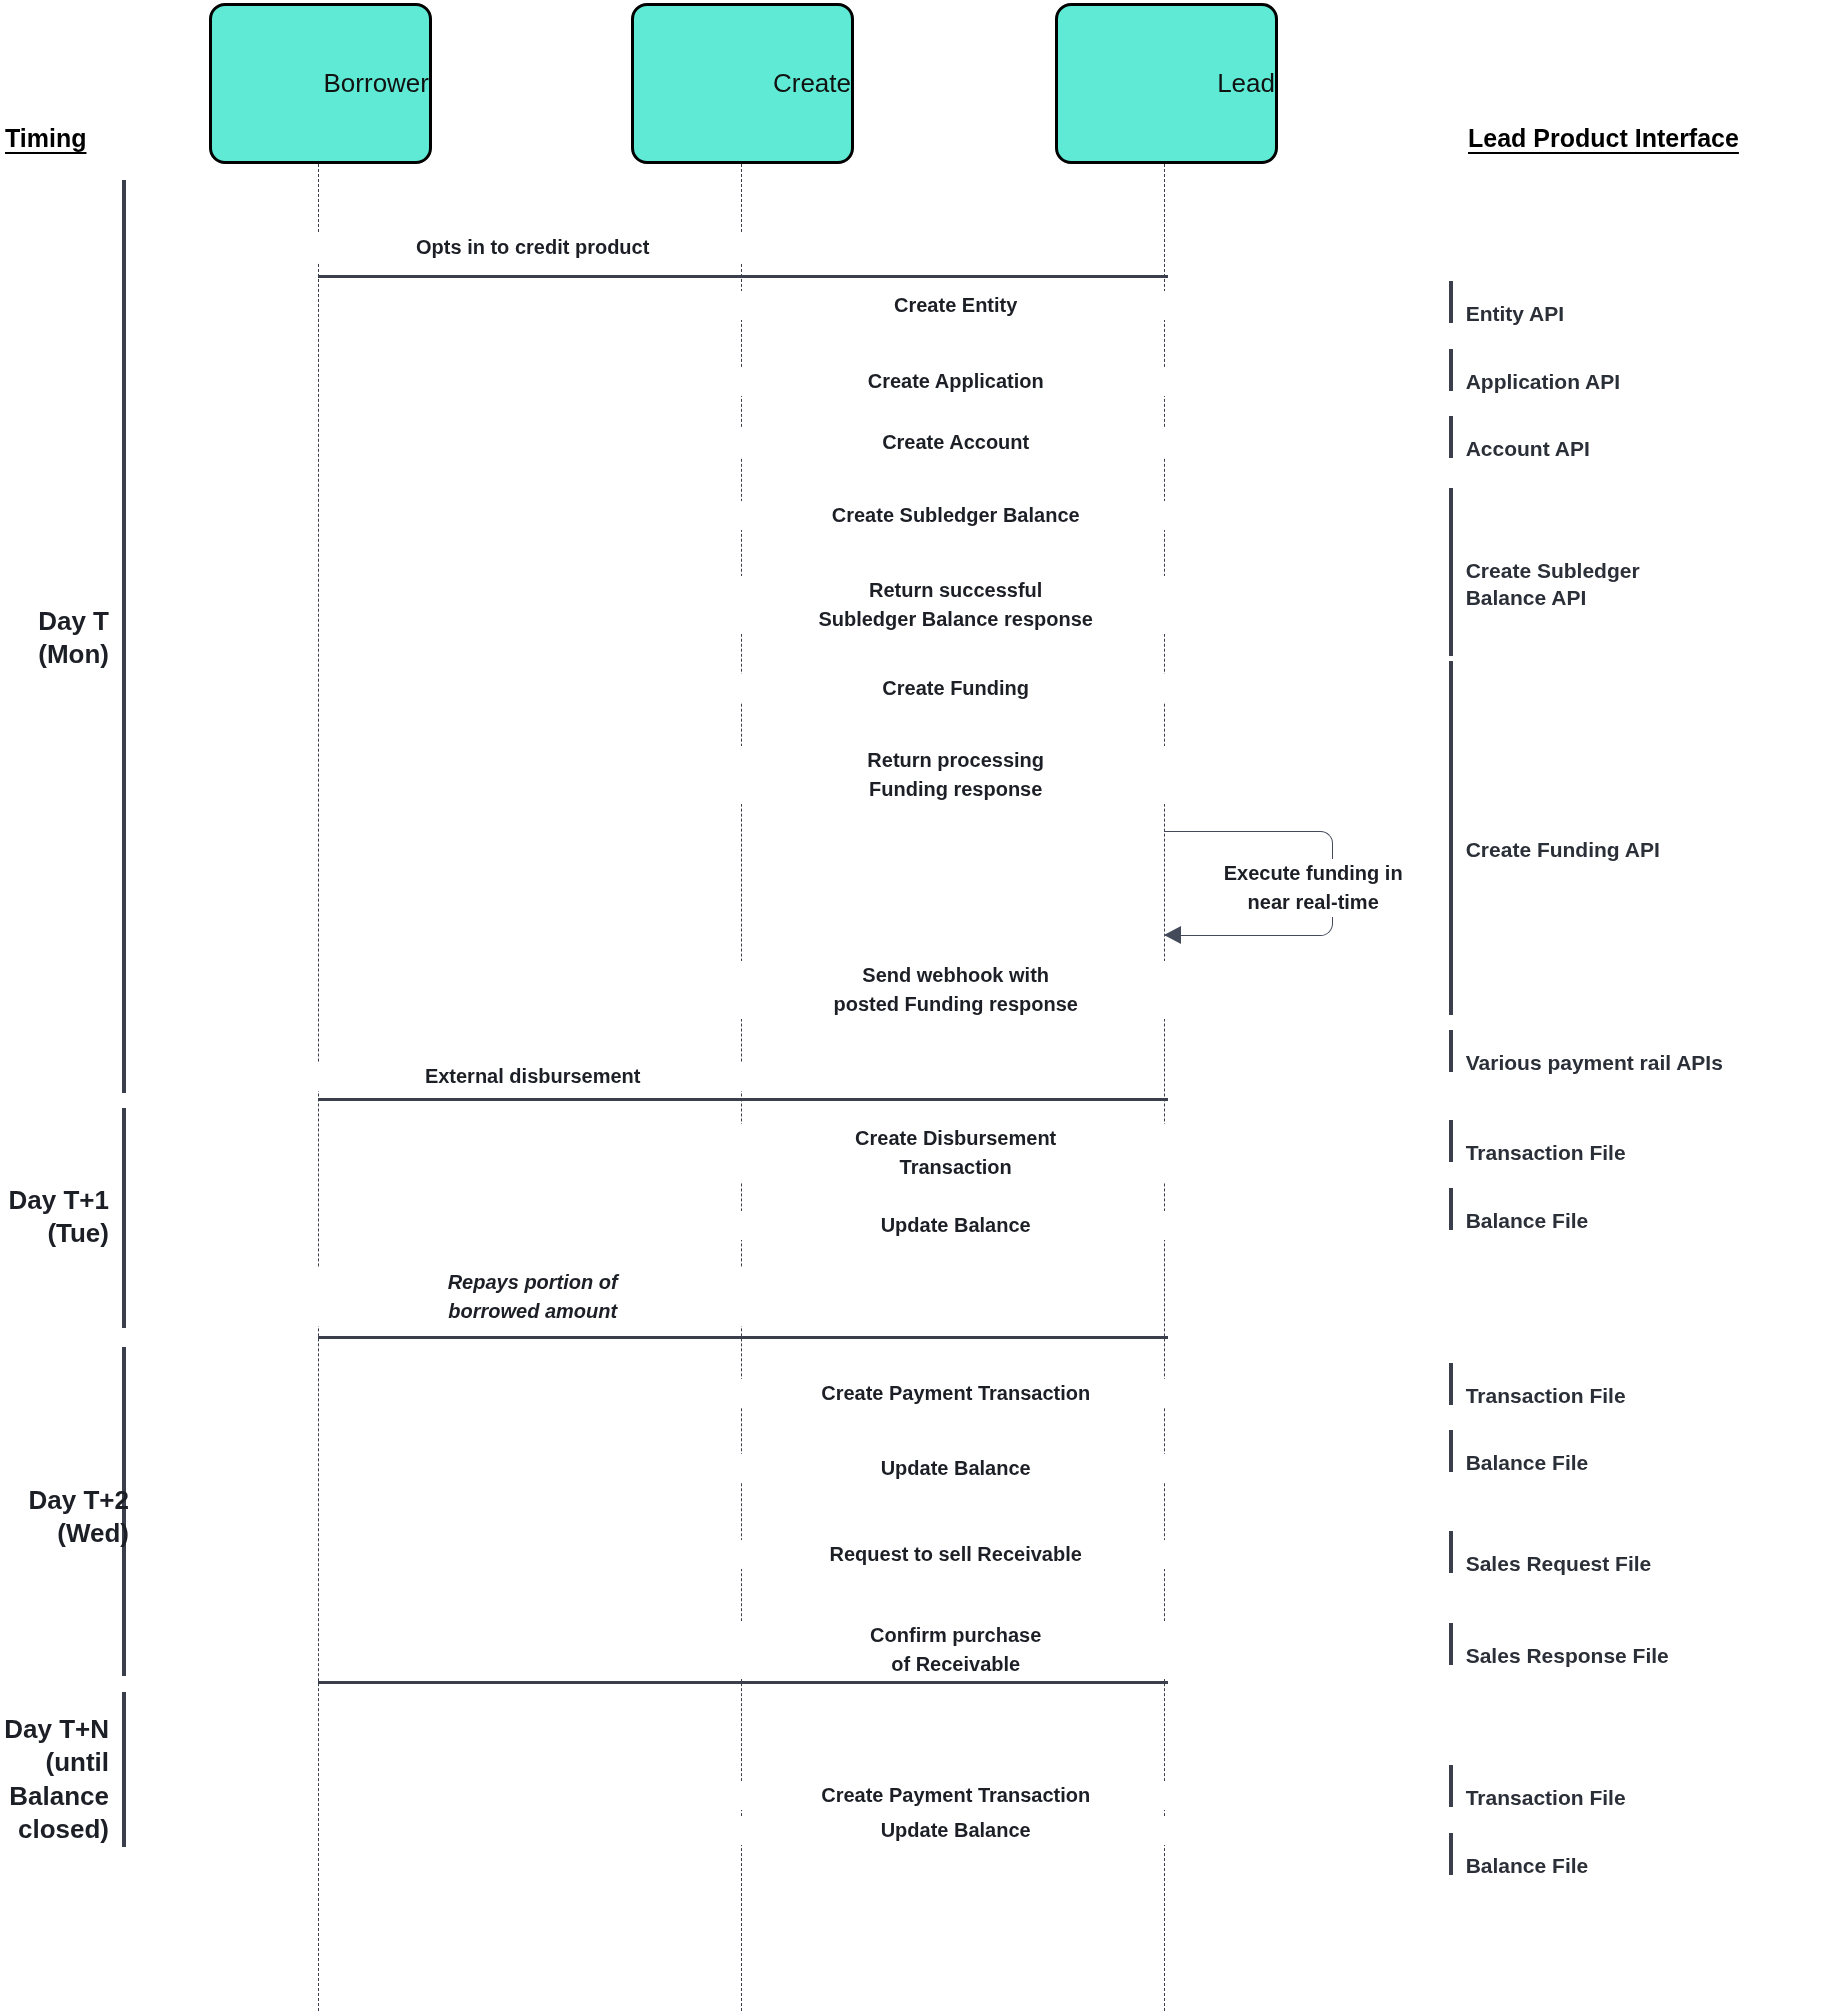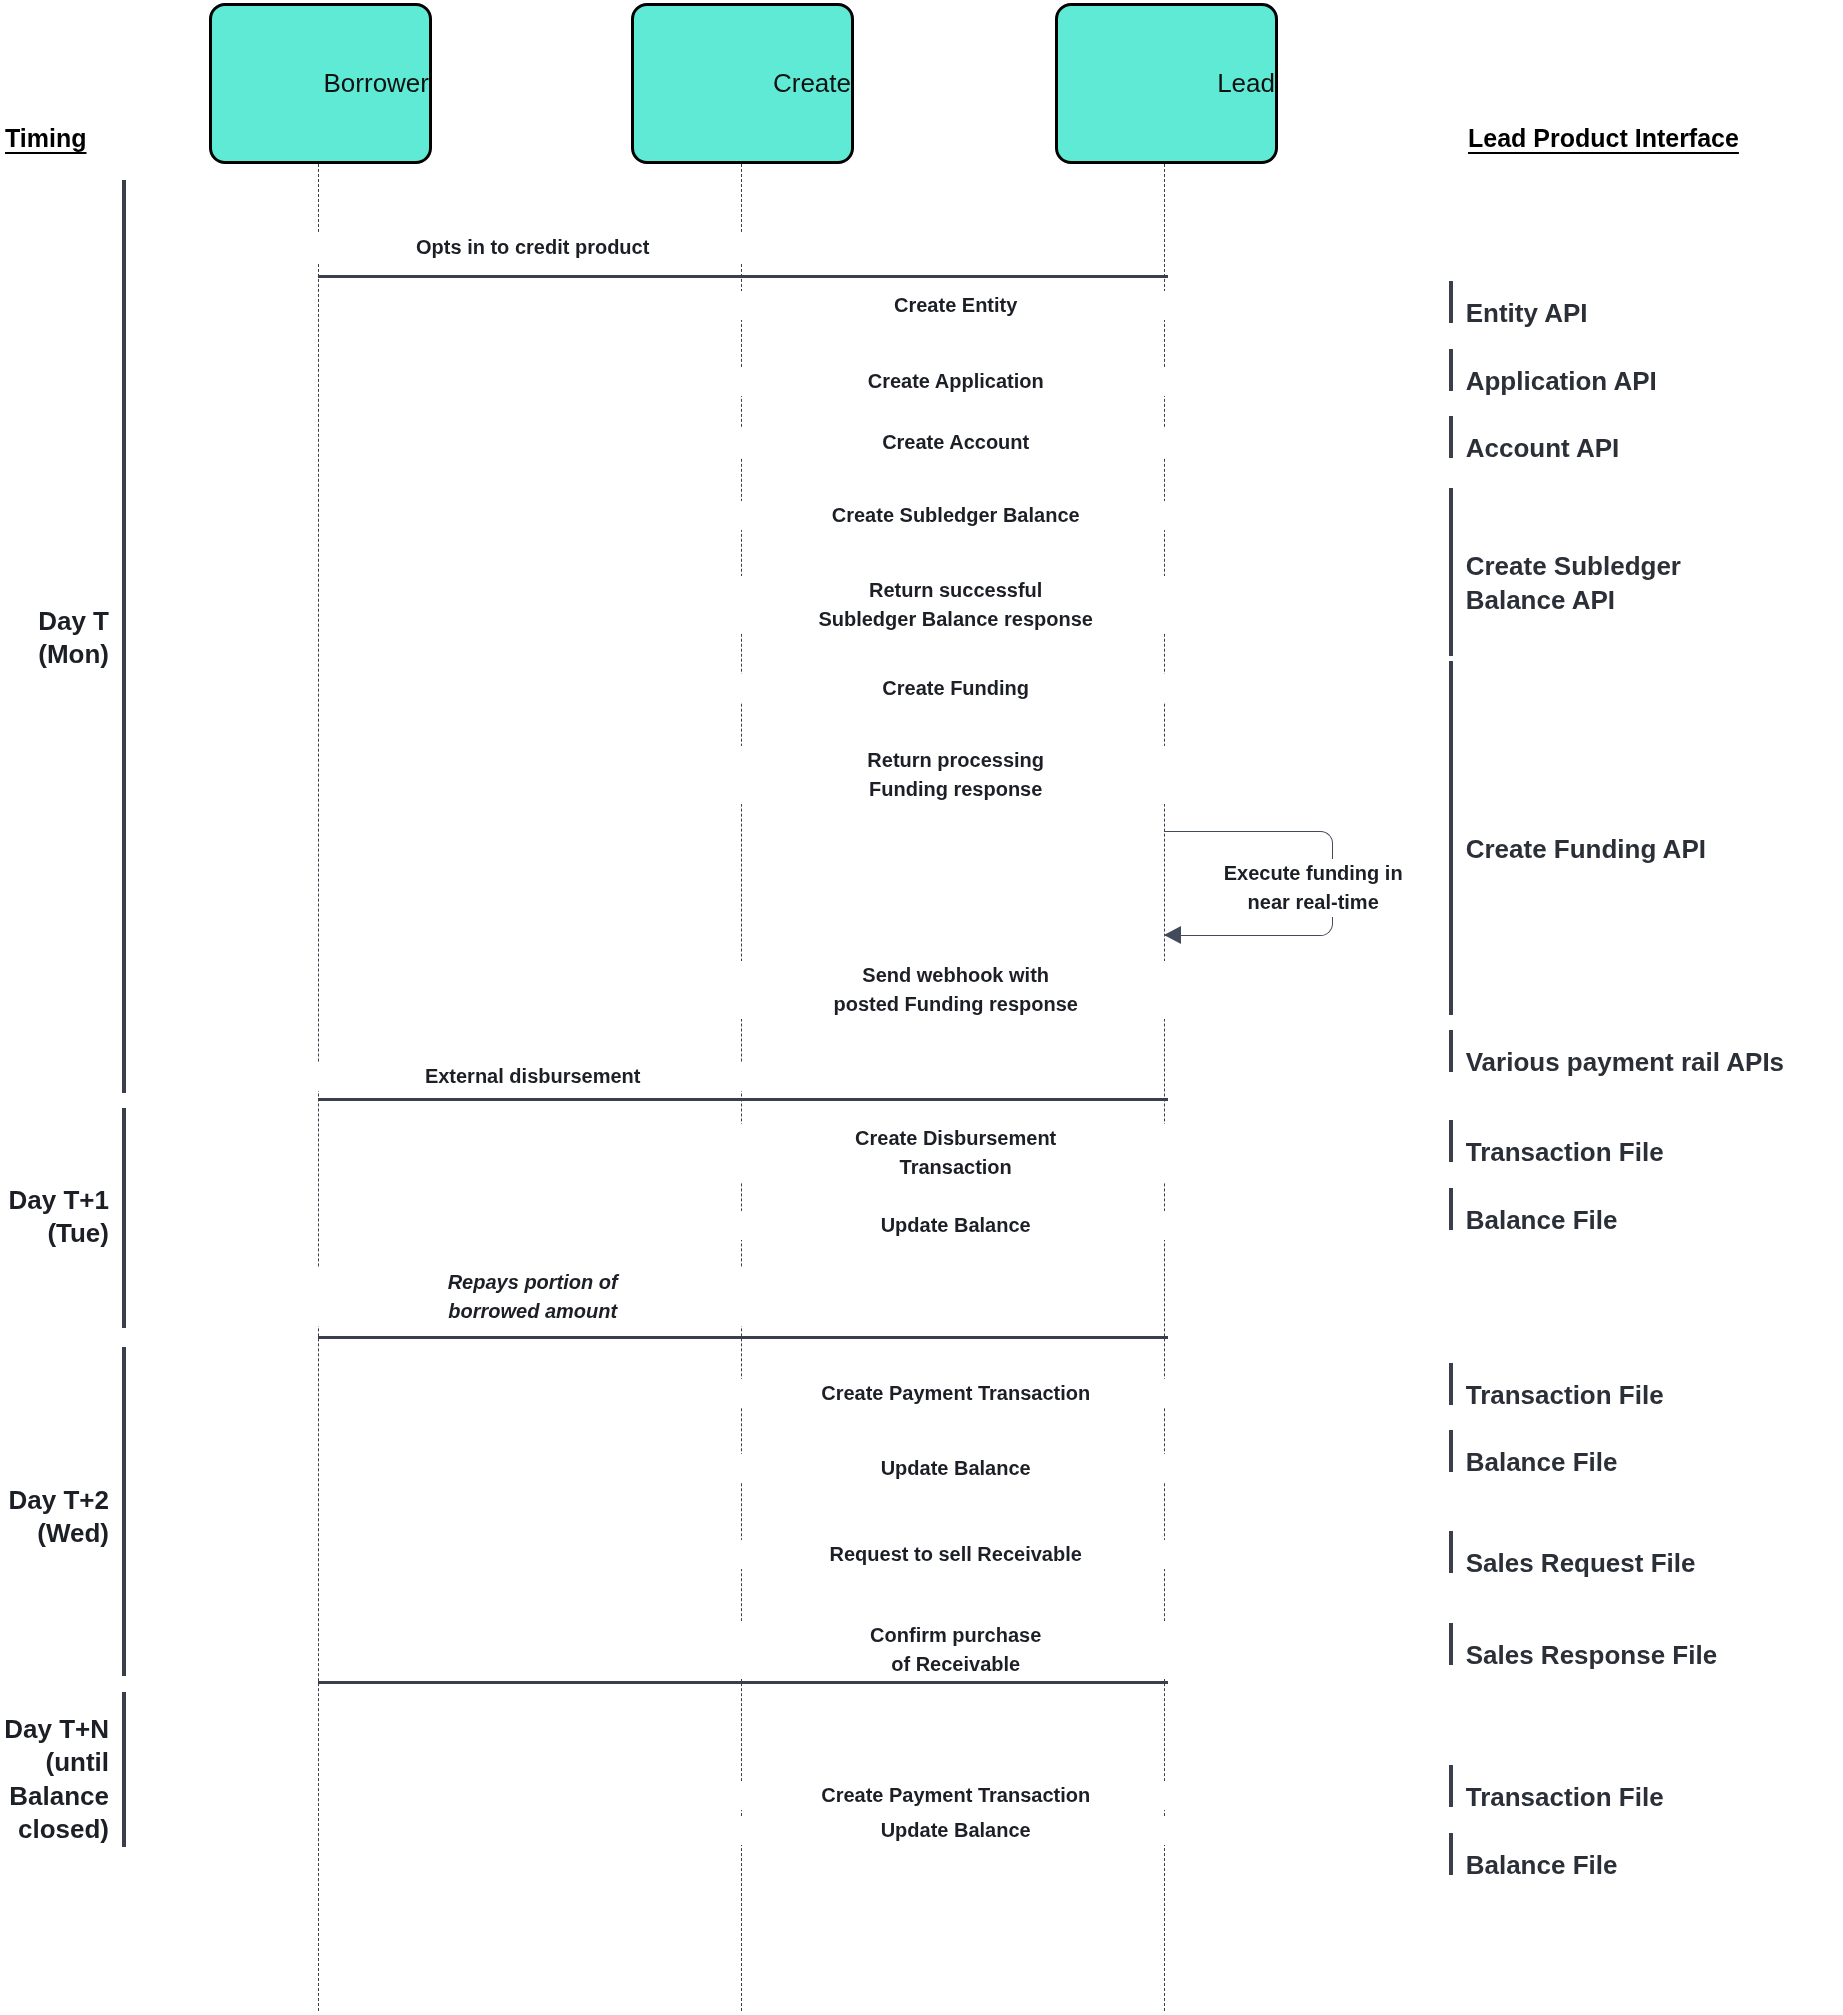--- a/index.html
+++ b/index.html
@@ -115,21 +115,21 @@
     display: flex;
     align-items: center;
   }
   .iface-bar {
     width: 4.3px;
     background: #3a3f4b;
     flex: 0 0 auto;
   }
   .iface-label {
     font-weight: bold;
-    font-size: 26px;
+    font-size: 21px;
     color: #2b2f38;
     margin-left: 12.4px;
     line-height: 1.3;
     white-space: pre-line;
     margin-top: 24px;
   }
 </style>
 </head>
 <body>
 
@@ -155,21 +155,21 @@
 
   <div class="day-bar" style="left:122px; top:180px; height:913px;"></div>
   <div class="day-label" style="left:0px; top:605px; width:109px;">Day T
 (Mon)</div>
 
   <div class="day-bar" style="left:122px; top:1108px; height:220px;"></div>
   <div class="day-label" style="left:0px; top:1184px; width:109px;">Day T+1
 (Tue)</div>
 
   <div class="day-bar" style="left:122px; top:1347px; height:329px;"></div>
-  <div class="day-label" style="left:0px; top:1484px; width:109px;">Day T+2
+  <div class="day-label" style="left:0px; top:1484px; width:109px;padding-left:20px;">Day T+2
 (Wed)</div>
 
   <div class="day-bar" style="left:122px; top:1692px; height:155px;"></div>
   <div class="day-label" style="left:0px; top:1713px; width:109px;">Day T+N
 (until
 Balance
 closed)</div>
 
   <div class="separator" style="left:318px; top:275px;  width:850px;"></div>
   <div class="separator" style="left:318px; top:1098px; width:850px;"></div>

